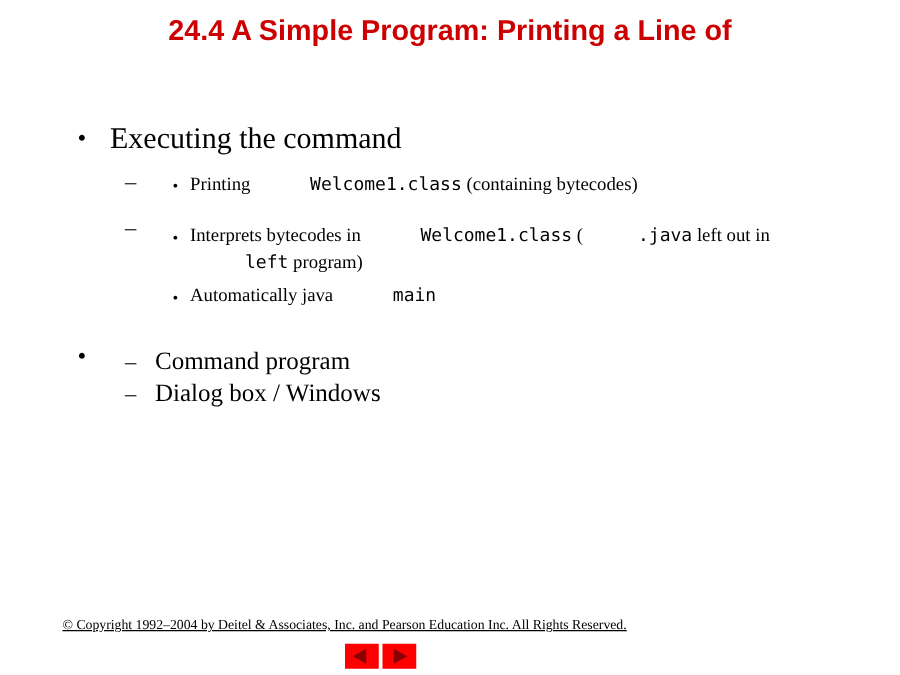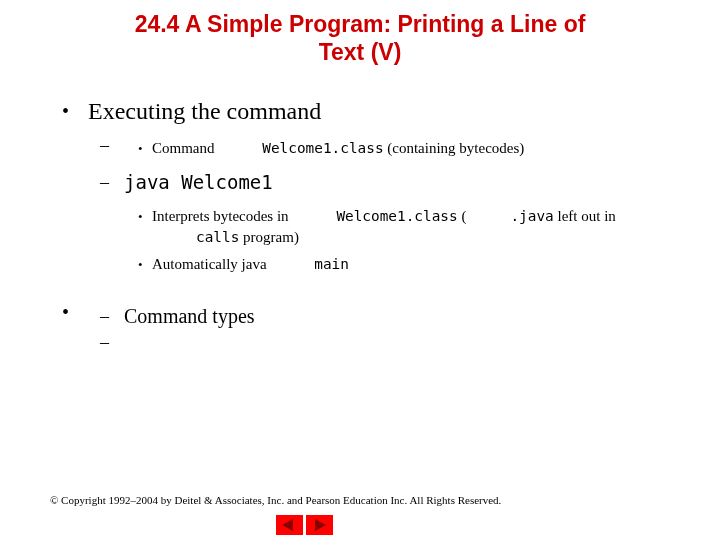--- a/index.html
+++ b/index.html
@@ -111,20 +111,21 @@
 
   
   .copyright {
     position: absolute;
     left: 50px;
     top: 494px;
     font-family: "Liberation Serif", "DejaVu Serif", serif;
     font-size: 11px;
     color: #000000;
     white-space: nowrap;
+    text-decoration: underline;
   }
 
   .nav-bar {
     position: absolute;
     left: 276px;
     top: 515px;
     width: 170px;
     height: 22px;
   }
   .nav-btn {
@@ -158,79 +159,78 @@
   }
 </style>
 </head>
 <body>
 
 <div class="slide">
 
   <div class="slide-title">
     <span>24.4  A Simple Program: Printing a Line of</span>
     <br>
-    <span>Text (V)</span>
   </div>
 
   <div class="body-area">
 
     <div class="lvl1">
       <span class="bullet">•</span>
       <span>Executing the command</span>
     </div>
 
     <div class="gap-small"></div>
 
     <div class="lvl2">
       <span class="bullet">–</span>
     </div>
 
     <div class="gap-small"></div>
 
     <div class="lvl3">
       <span class="bullet">•</span>
-      <span>Command </span><code>Welcome1.class</code><span> (containing bytecodes)</span>
+      <span>Printing </span><code>Welcome1.class</code><span> (containing bytecodes)</span>
     </div>
 
     <div class="gap-med"></div>
 
     <div class="lvl2">
       <span class="bullet">–</span>
-      <span>java Welcome1</span>
     </div>
 
     <div class="gap-med"></div>
 
     <div class="lvl3">
       <span class="bullet">•</span>
-      <span>Interprets bytecodes in </span><code>Welcome1.class</code><span> (</span><code>.java</code><span> left out in </span><code>calls</code><span> program)</span>
+      <span>Interprets bytecodes in </span><code>Welcome1.class</code><span> (</span><code>.java</code><span> left out in </span><code>left</code><span> program)</span>
     </div>
 
     <div class="gap-small"></div>
 
     <div class="lvl3">
       <span class="bullet">•</span>
       <span>Automatically java </span><code>main</code>
     </div>
 
     <div class="gap-large"></div>
 
     <div class="lvl1">
       <span class="bullet">•</span>
     </div>
 
     <div class="gap-small"></div>
 
     <div class="lvl2 serif">
       <span class="bullet">–</span>
-      <span>Command types</span>
+      <span>Command program</span>
     </div>
 
     <div class="lvl2 serif">
       <span class="bullet">–</span>
+      <span>Dialog box / Windows</span>
     </div>
 
   </div>
 
   <div class="copyright">© Copyright 1992–2004 by Deitel &amp; Associates, Inc. and Pearson Education Inc. All Rights Reserved.</div>
 
   <div class="nav-bar">
     <button class="nav-btn prev">
       <span class="tri left"></span>
     </button>

